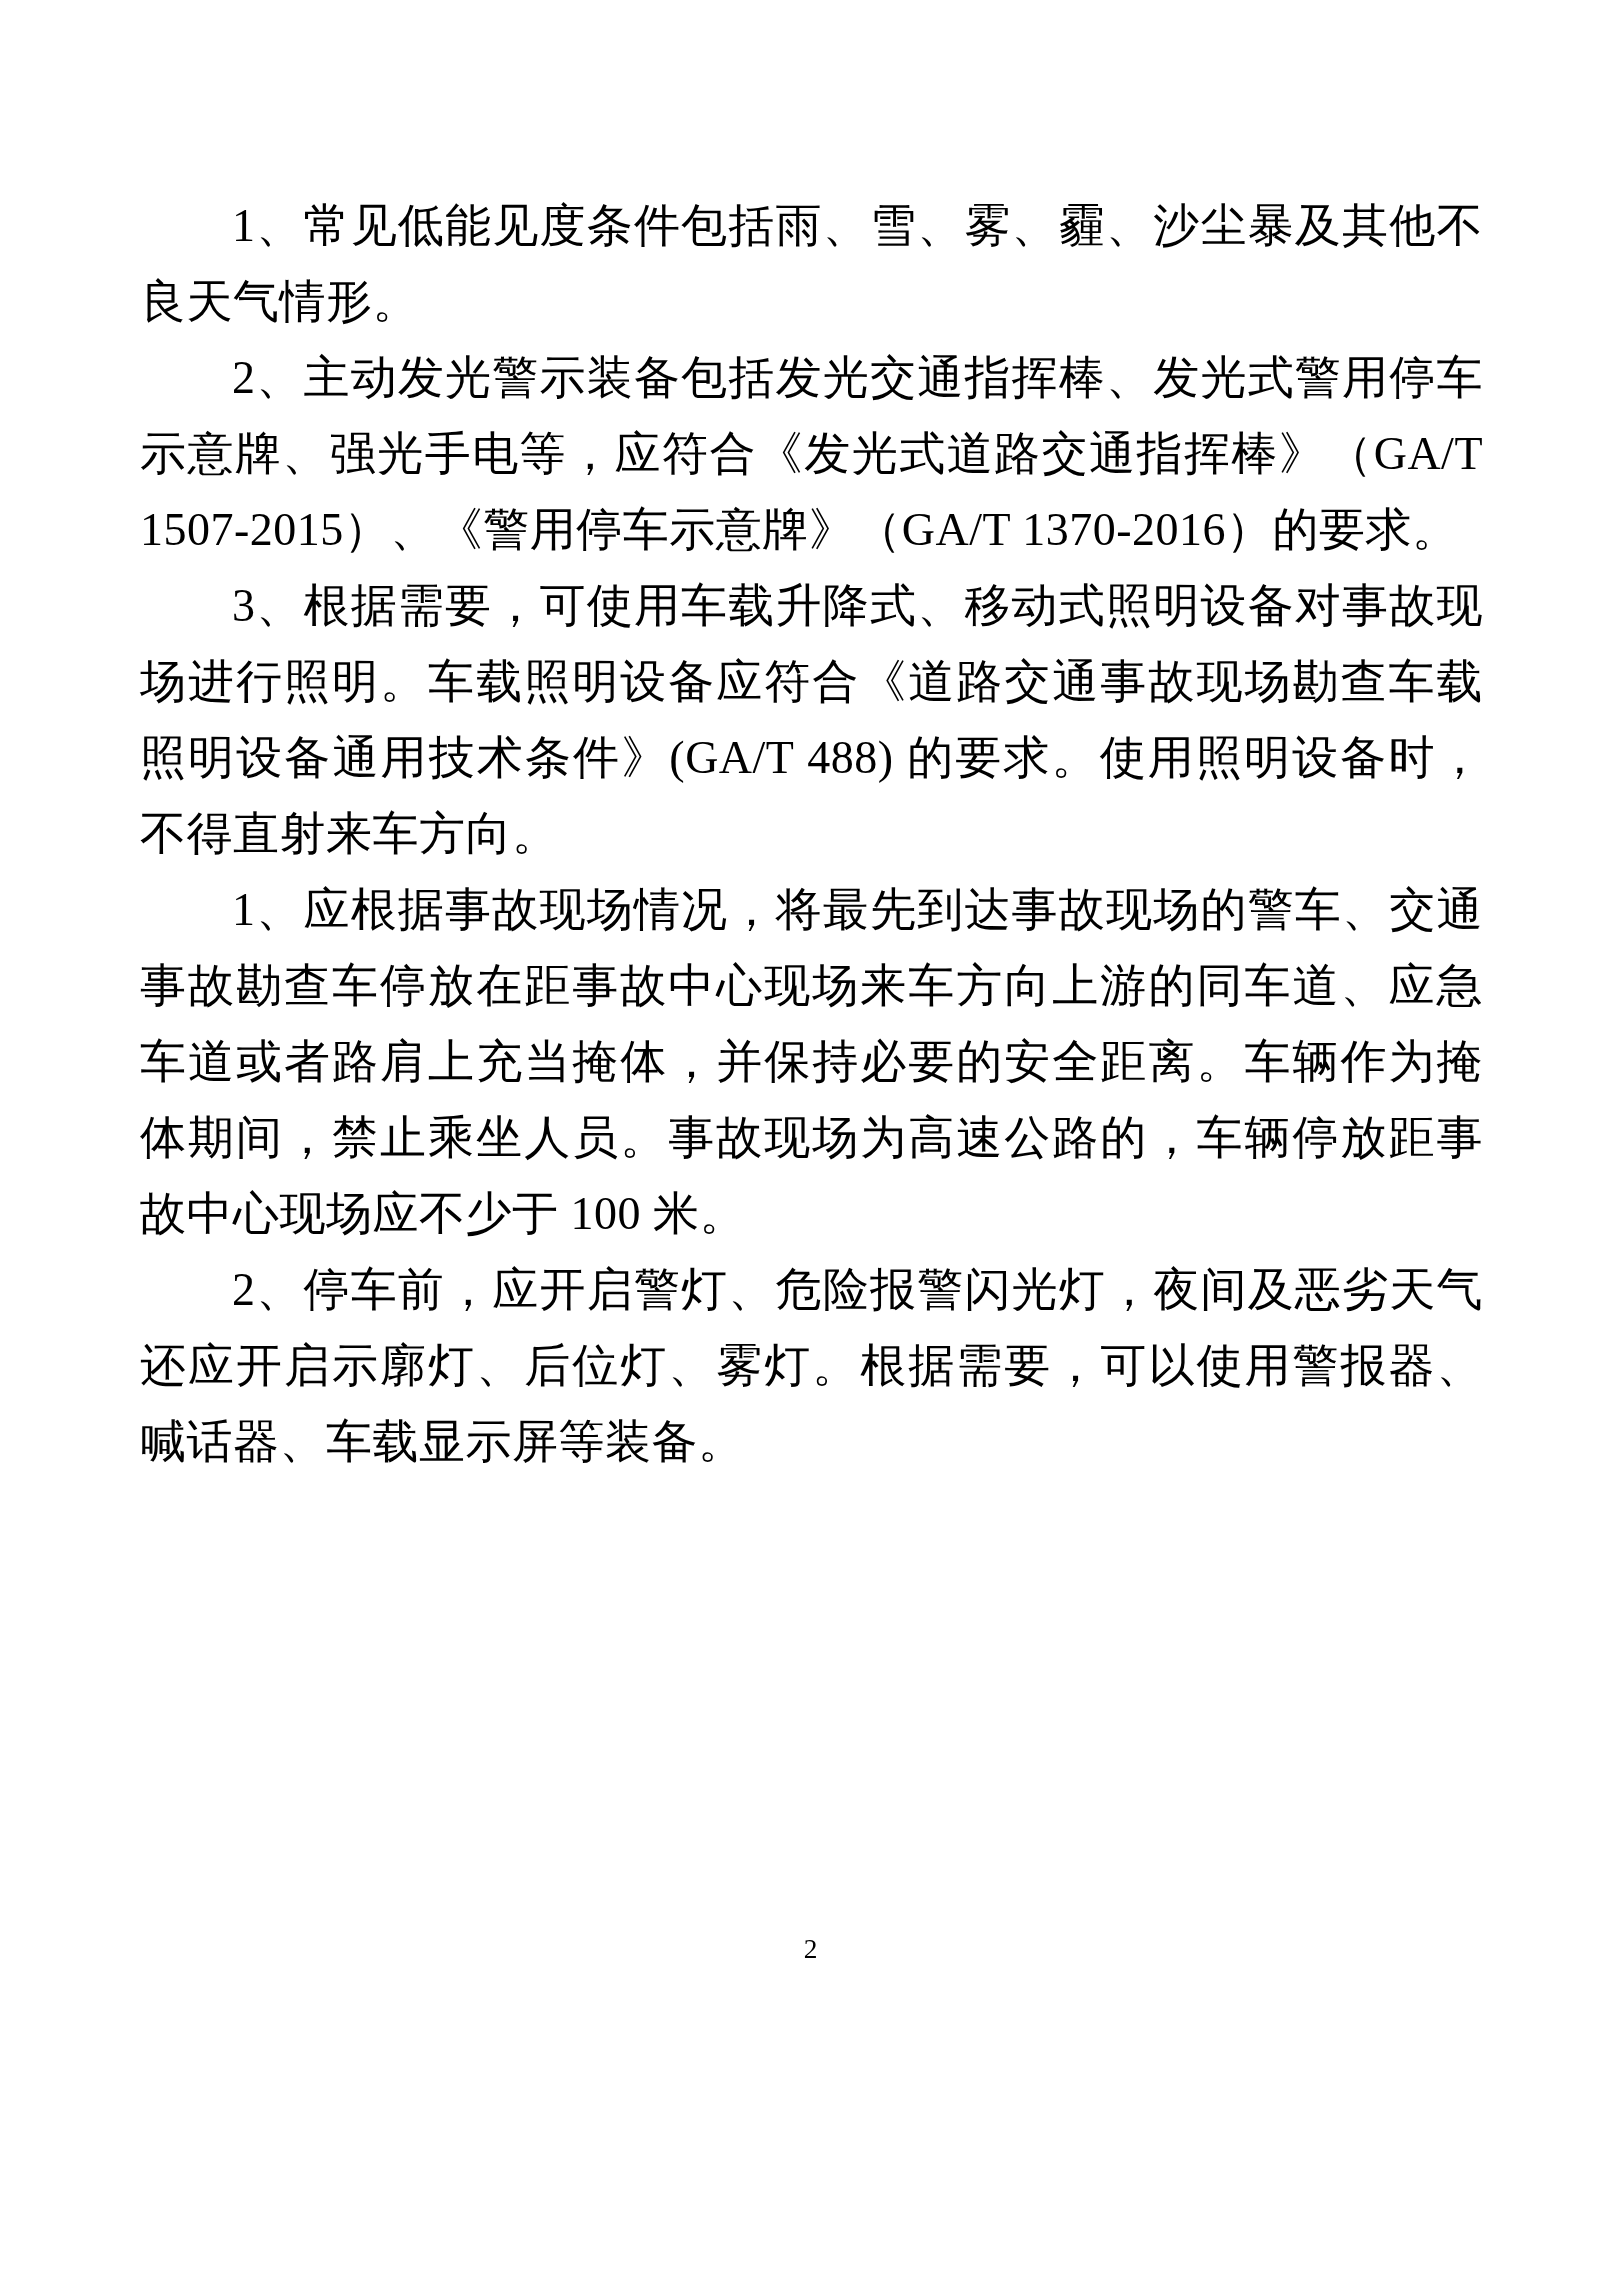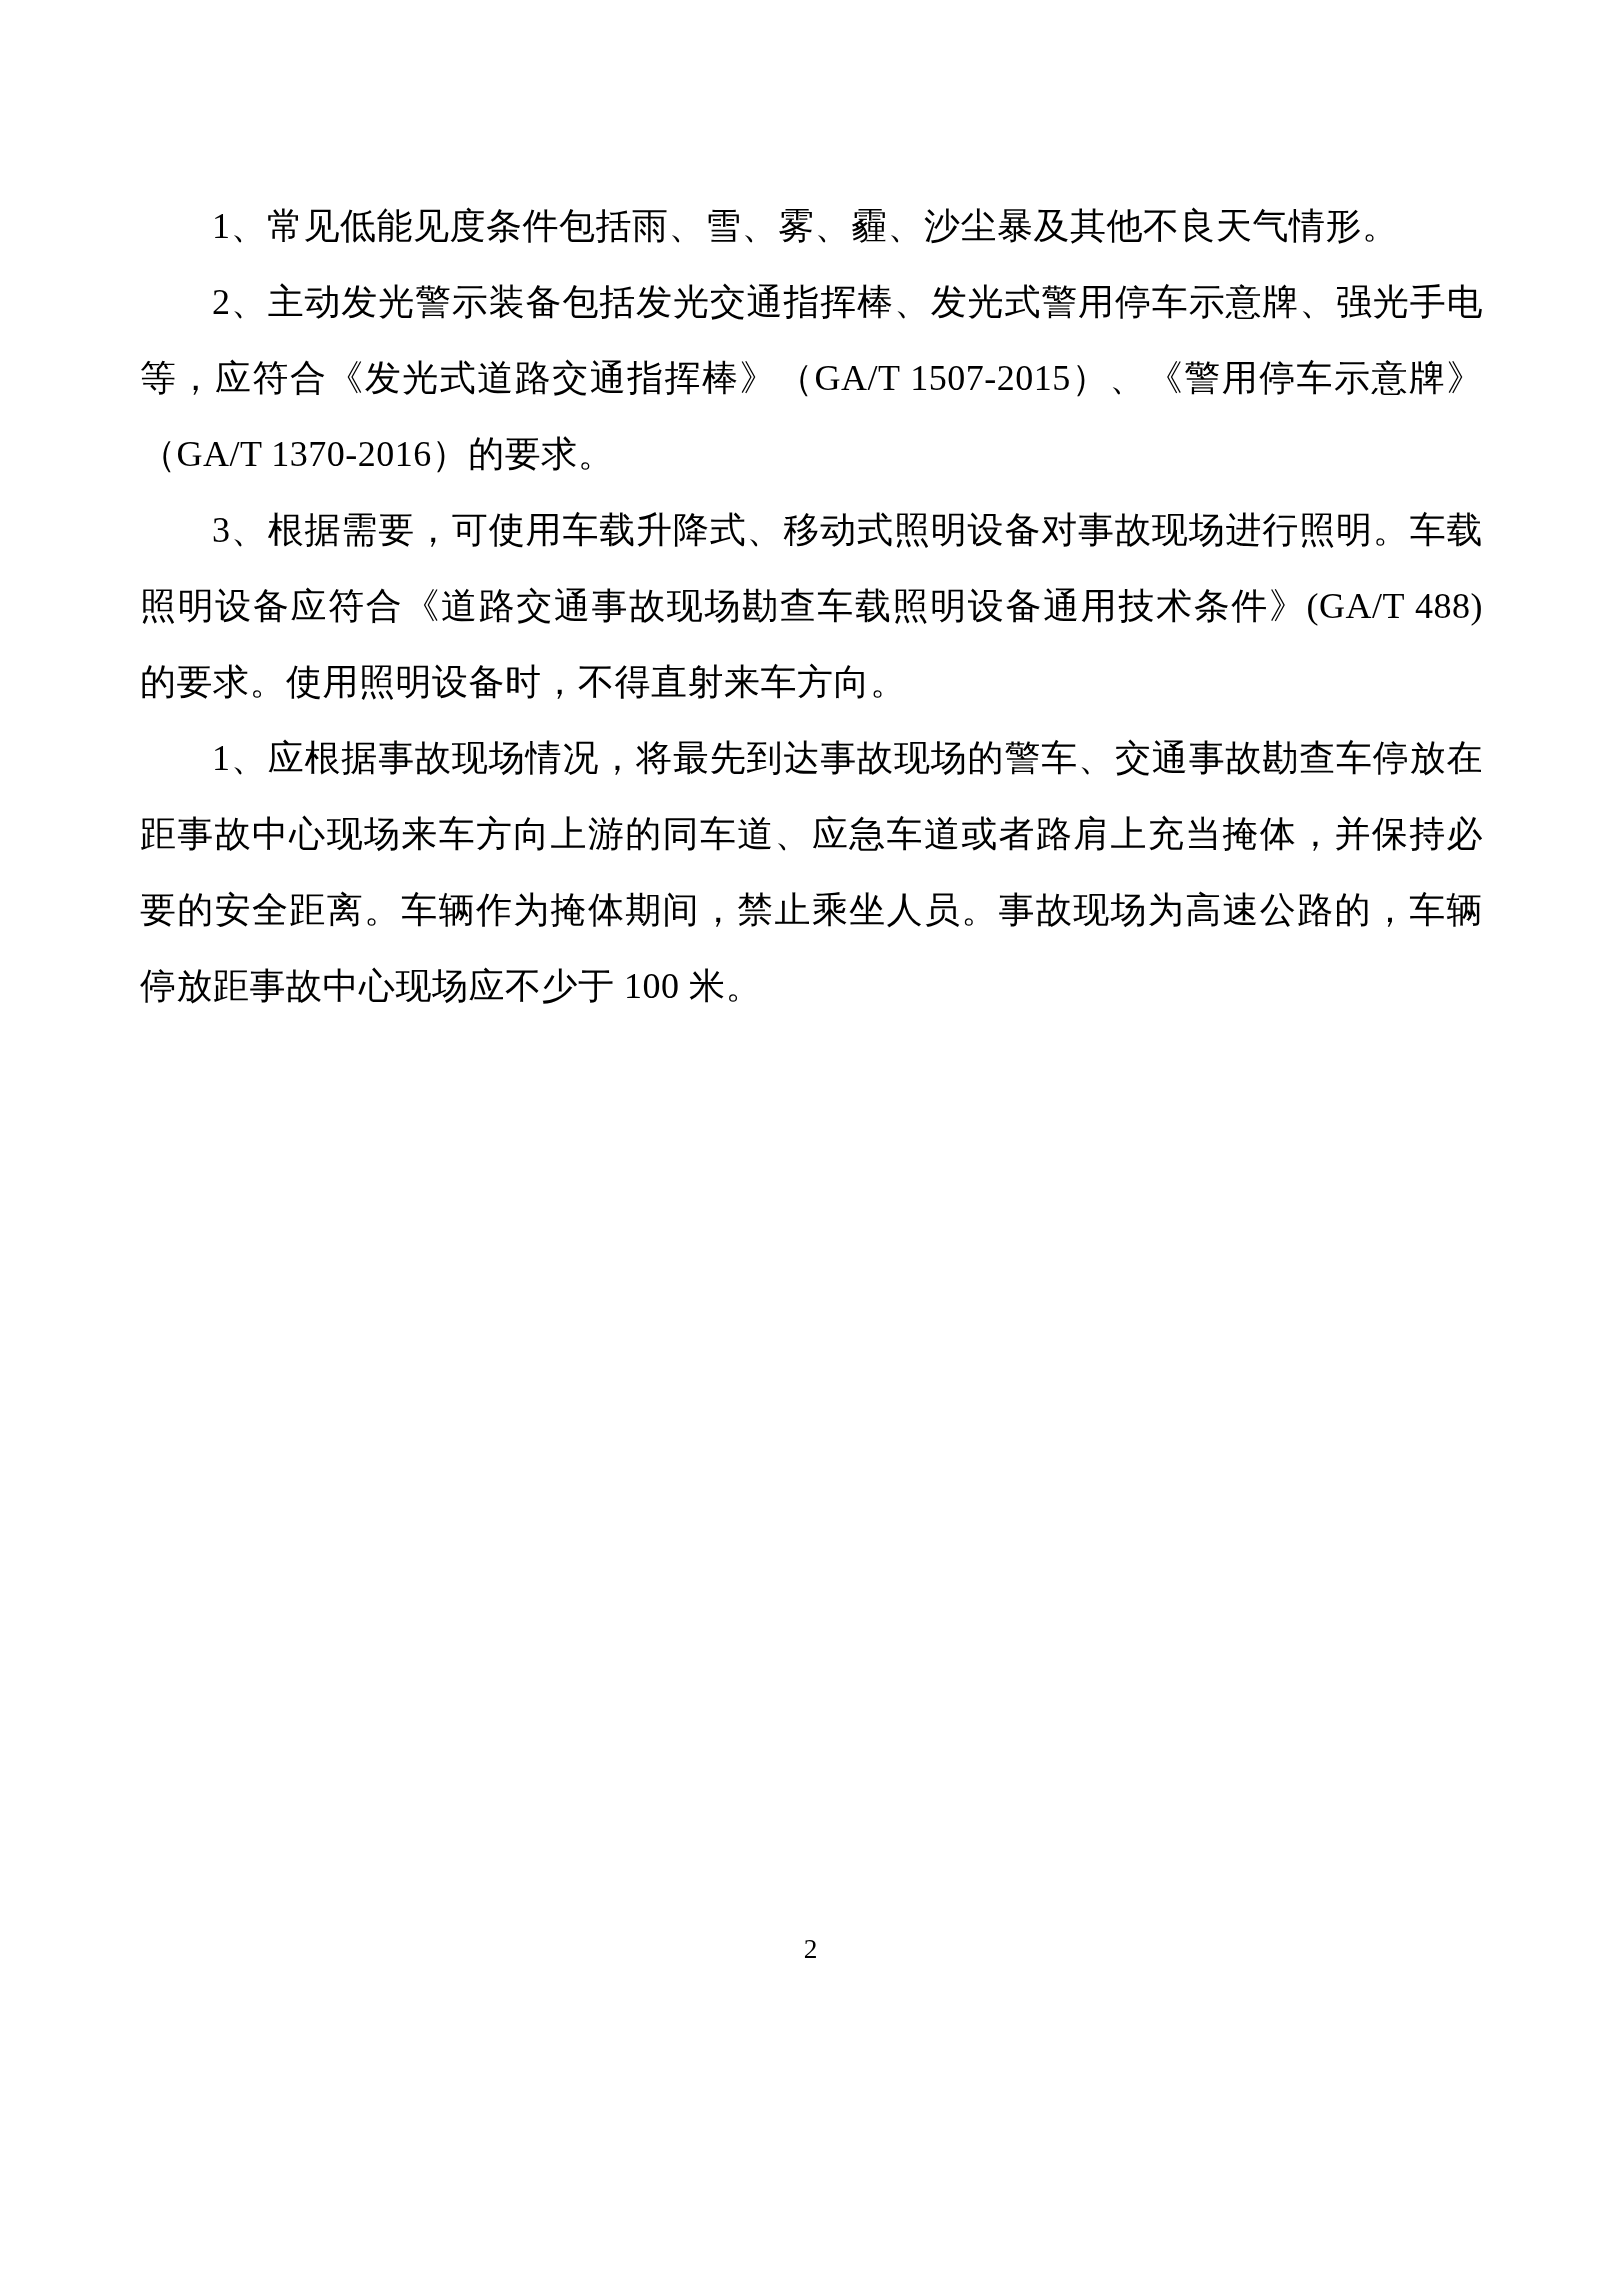--- a/index.html
+++ b/index.html
@@ -17,21 +17,21 @@
     overflow: hidden;
   }
   .content {
     position: absolute;
     top: 188px;
     left: 140px;
     width: 1343px;
   }
   .para {
     margin: 0;
-    font-size: 36px;
+    font-size: 46px;
     line-height: 76px;
     text-align: justify;
     text-justify: inter-ideograph;
     text-indent: 2em;
     letter-spacing: 0.5px;
     word-break: break-all;
   }
   .page-number {
     position: absolute;
     left: 0;
@@ -45,16 +45,17 @@
 </style>
 </head>
 <body>
 
 <div class="page">
   <div class="content">
     <p class="para">1、常见低能见度条件包括雨、雪、雾、霾、沙尘暴及其他不良天气情形。</p>
     <p class="para">2、主动发光警示装备包括发光交通指挥棒、发光式警用停车示意牌、强光手电等，应符合《发光式道路交通指挥棒》（GA/T 1507-2015）、《警用停车示意牌》（GA/T 1370-2016）的要求。</p>
     <p class="para">3、根据需要，可使用车载升降式、移动式照明设备对事故现场进行照明。车载照明设备应符合《道路交通事故现场勘查车载照明设备通用技术条件》(GA/T 488) 的要求。使用照明设备时，不得直射来车方向。</p>
     <p class="para">1、应根据事故现场情况，将最先到达事故现场的警车、交通事故勘查车停放在距事故中心现场来车方向上游的同车道、应急车道或者路肩上充当掩体，并保持必要的安全距离。车辆作为掩体期间，禁止乘坐人员。事故现场为高速公路的，车辆停放距事故中心现场应不少于 100 米。</p>
+    <p class="para">2、停车前，应开启警灯、危险报警闪光灯，夜间及恶劣天气还应开启示廓灯、后位灯、雾灯。根据需要，可以使用警报器、喊话器、车载显示屏等装备。</p>
   </div>
   <div class="page-number">2</div>
 </div>
 
 
 </body></html>

